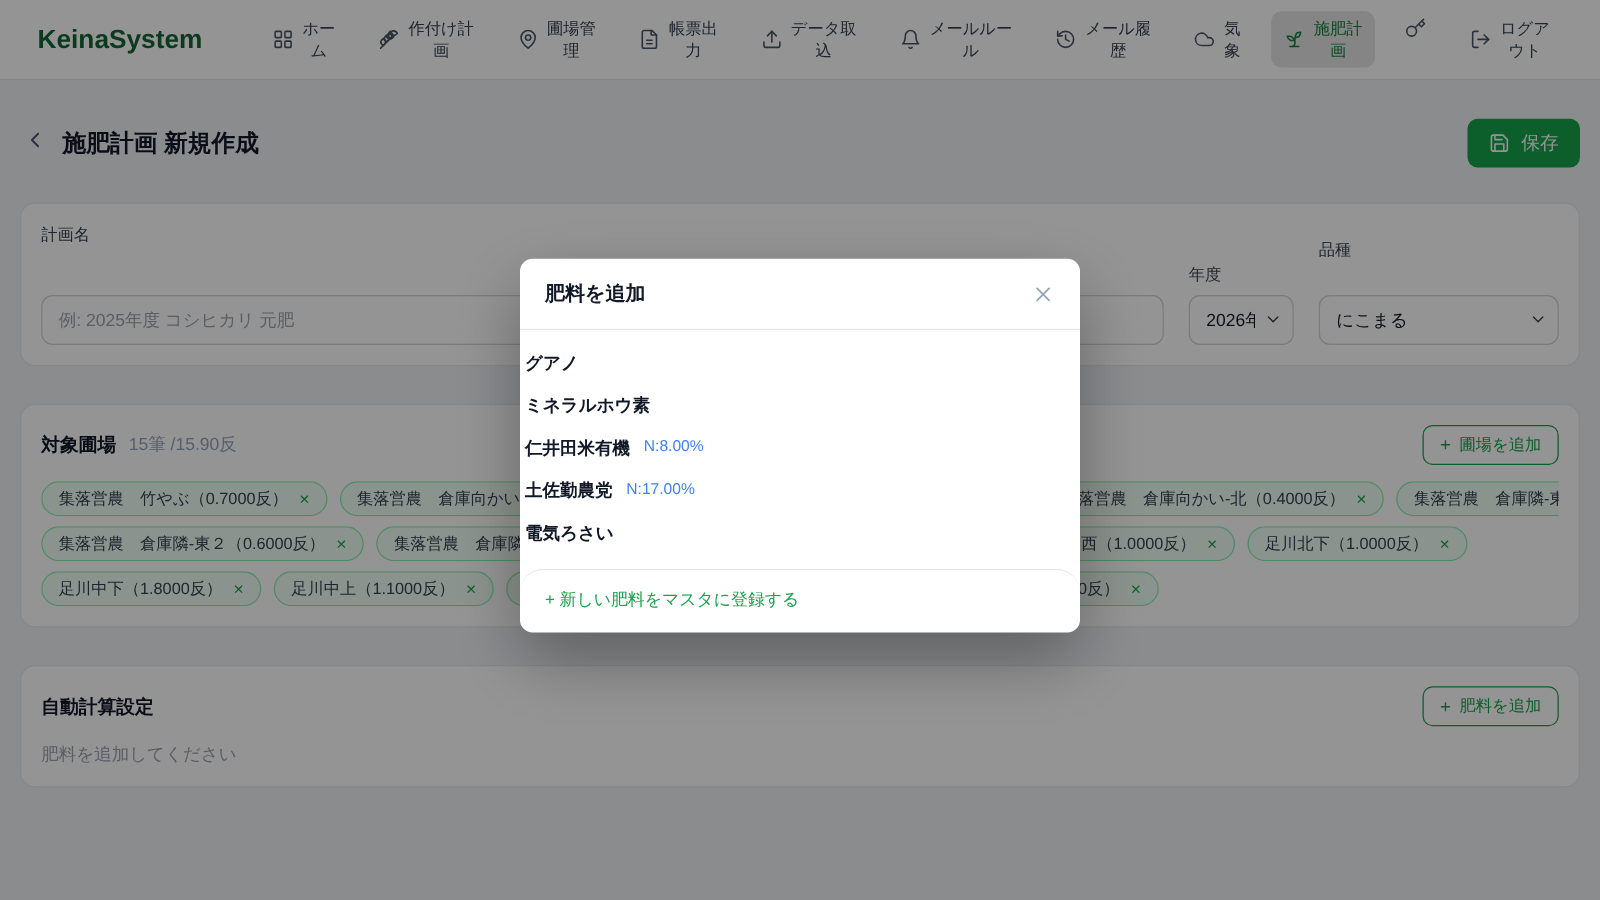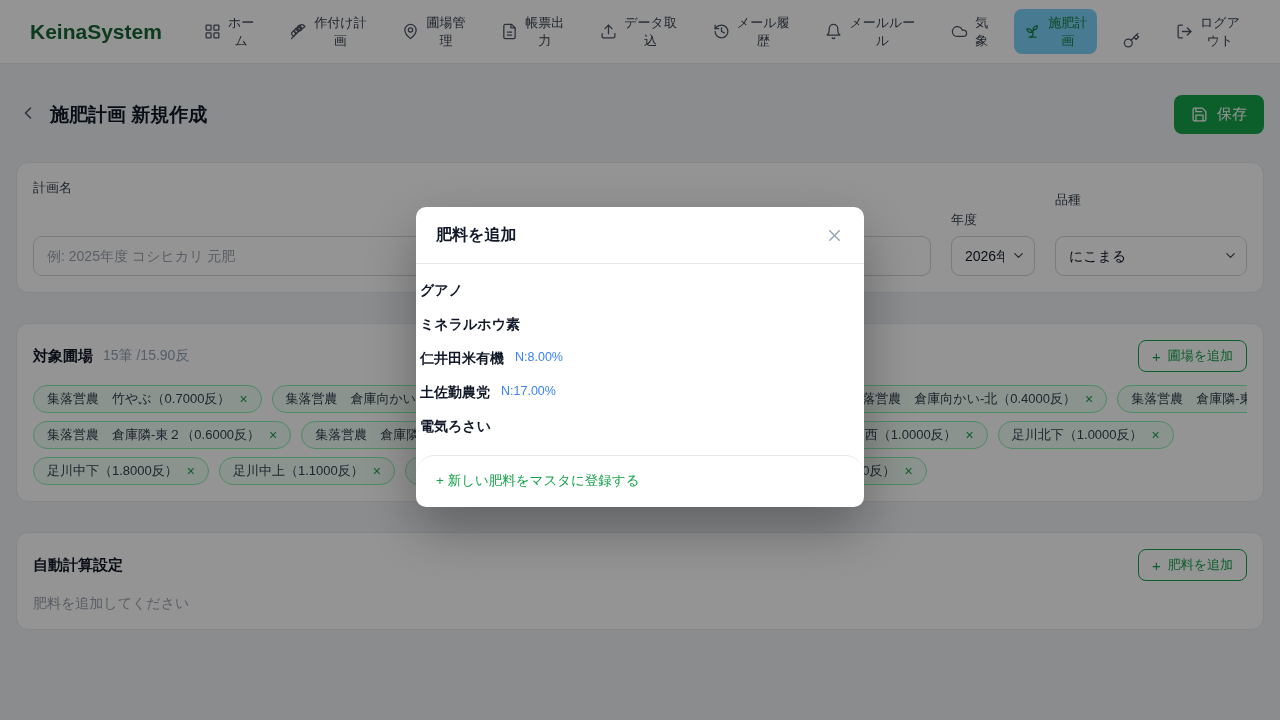--- a/index.html
+++ b/index.html
@@ -7,27 +7,27 @@
   body {
     width:1280px; height:720px; overflow:hidden; position:relative;
     background:#eef1f5; color:#1f2937;
     font-family:"Liberation Sans","DejaVu Sans",sans-serif;
   }
   
   .topnav {
     height:64px; background:#ffffff; border-bottom:1px solid #e5e7eb;
     display:flex; align-items:center; padding:0 30px; gap:18px;
   }
-  .brand { font-size:21px; font-weight:700; color:#166534; margin-right:14px; white-space:nowrap; cursor:pointer; }
-  .nav-items { display:flex; align-items:flex-end; flex:1; justify-content:space-between; }
+  .brand { font-size:21px; font-weight:700; color:#166534; margin-right:28px; white-space:nowrap; cursor:pointer; }
+  .nav-items { display:flex; align-items:flex-start; flex:1; justify-content:space-between; }
   .nav-item {
     display:flex; align-items:center; gap:7px; padding:5px 10px; border-radius:8px;
     color:#374151; font-size:13px; line-height:1.35; cursor:pointer;
   }
-  .nav-item.active { background:#7dd3fc; color:#15803d; }
+  .nav-item.active { background:#e5e5e5; color:#15803d; }
   .nav-ic { display:flex; align-items:center; color:#4b5563; }
   .nav-item.active .nav-ic { color:#15803d; }
   .nav-label { white-space:pre-line; text-align:center; }
   
   .page-head { display:flex; align-items:center; margin:31px 16px 28px; gap:10px; }
   .back-btn { color:#475569; display:flex; align-items:center; cursor:pointer; padding:2px; }
   .page-title { font-size:19px; font-weight:700; color:#111827; }
   .btn-save {
     margin-left:auto; display:flex; align-items:center; gap:9px;
     background:#16a34a; color:#ffffff; border:none; border-radius:8px;
@@ -161,37 +161,37 @@
             <polyline points="17 8 12 3 7 8"></polyline>
             <line x1="12" y1="3" x2="12" y2="15"></line>
           </svg>
         </span>
         <span class="nav-label">データ取
 込</span>
       </div>
       <div class="nav-item">
         <span class="nav-ic">
           <svg viewBox="0 0 24 24" width="17" height="17" fill="none" stroke="currentColor" stroke-width="1.8" stroke-linecap="round" stroke-linejoin="round">
+            <path d="M6 8a6 6 0 0 1 12 0c0 7 3 9 3 9H3s3-2 3-9"></path>
+            <path d="M10.3 21a1.94 1.94 0 0 0 3.4 0"></path>
+          </svg>
+        </span>
+        <span class="nav-label">メールルー
+ル</span>
+      </div>
+      <div class="nav-item">
+        <span class="nav-ic">
+          <svg viewBox="0 0 24 24" width="17" height="17" fill="none" stroke="currentColor" stroke-width="1.8" stroke-linecap="round" stroke-linejoin="round">
             <path d="M3 12a9 9 0 1 0 9-9 9.75 9.75 0 0 0-6.74 2.74L3 8"></path>
             <path d="M3 3v5h5"></path>
             <path d="M12 7v5l4 2"></path>
           </svg>
         </span>
         <span class="nav-label">メール履
 歴</span>
-      </div>
-      <div class="nav-item">
-        <span class="nav-ic">
-          <svg viewBox="0 0 24 24" width="17" height="17" fill="none" stroke="currentColor" stroke-width="1.8" stroke-linecap="round" stroke-linejoin="round">
-            <path d="M6 8a6 6 0 0 1 12 0c0 7 3 9 3 9H3s3-2 3-9"></path>
-            <path d="M10.3 21a1.94 1.94 0 0 0 3.4 0"></path>
-          </svg>
-        </span>
-        <span class="nav-label">メールルー
-ル</span>
       </div>
       <div class="nav-item">
         <span class="nav-ic">
           <svg viewBox="0 0 24 24" width="17" height="17" fill="none" stroke="currentColor" stroke-width="1.8" stroke-linecap="round" stroke-linejoin="round">
             <path d="M17.5 19H9a7 7 0 1 1 6.71-9h1.79a4.5 4.5 0 1 1 0 9Z"></path>
           </svg>
         </span>
         <span class="nav-label">気
 象</span>
       </div>

